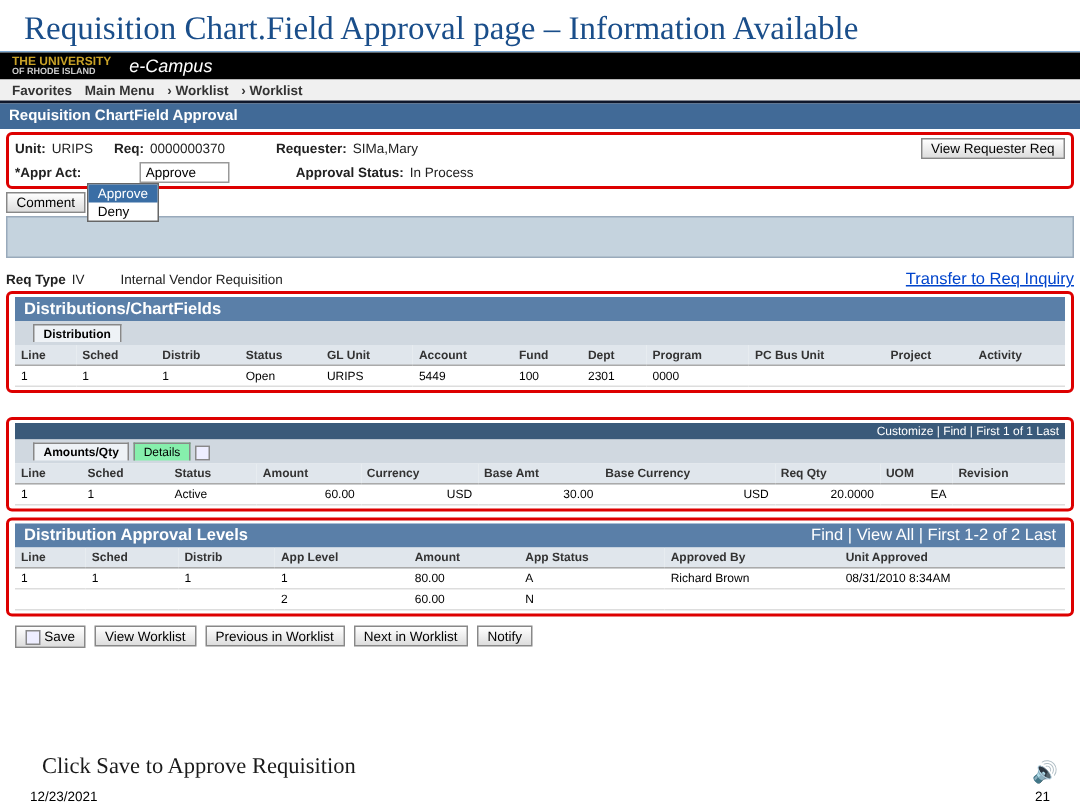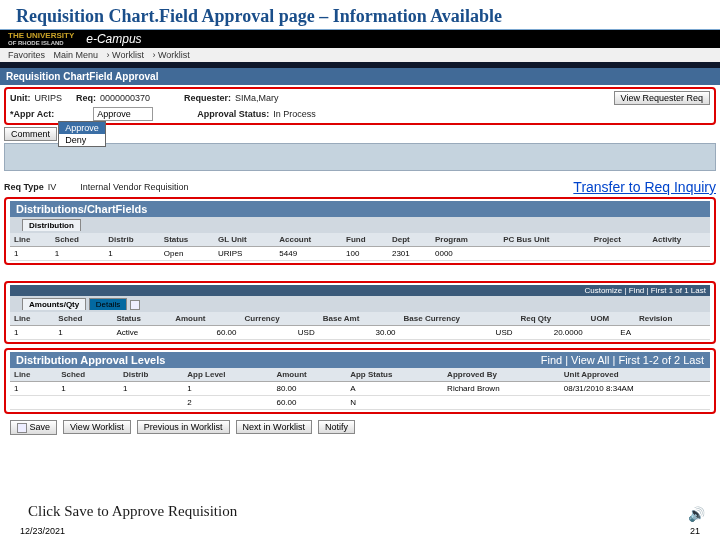--- a/index.html
+++ b/index.html
@@ -1,44 +1,44 @@
 <!DOCTYPE html>
 <html><head>
 <meta charset="utf-8">
 <style>
   * { box-sizing: border-box; margin: 0; padding: 0; }
   body { width: 720px; height: 540px; font-family: Arial, sans-serif; font-size: 9px; background: #fff; position: relative; overflow: hidden; }
-  .slide-title { font-family: Georgia, serif; font-size: 18px; color: #1a4e8a; padding: 6px 16px 2px; border-bottom: 1px solid #7ba7d0; font-weight: bold; }
+  .slide-title { font-family: Georgia, serif; font-size: 22px; color: #1a4e8a; padding: 6px 16px 2px; border-bottom: 1px solid #7ba7d0; }
   .banner { background: #000; color: #fff; height: 18px; display: flex; align-items: center; padding: 0 8px; }
   .banner-uni { color: #c9a227; font-weight: bold; font-size: 8px; line-height: 1; }
   .banner-uni small { display: block; font-size: 6px; color: #ccc; }
   .ecampus { font-style: italic; font-size: 12px; margin-left: 12px; }
-  .nav { background: #f0f0f0; border-bottom: 6px solid #0f172a; padding: 2px 8px; font-size: 9px; color: #333; }
+  .nav { background: #f0f0f0; border-bottom: 2px solid #0f172a; padding: 2px 8px; font-size: 9px; color: #333; font-weight: bold; }
   .nav a { color: #333; text-decoration: none; margin-right: 6px; }
   .page-title { background: #416a97; color: #fff; font-weight: bold; padding: 3px 6px; font-size: 10px; }
   .content { padding: 0 4px; }
   .redbox { border: 2px solid #d00; border-radius: 4px; padding: 2px 4px; margin: 2px 0; }
   .row { display: flex; align-items: center; gap: 4px; }
   .lbl { font-weight: bold; color: #222; font-size: 9px; white-space: nowrap; }
   .val { font-size: 9px; color: #222; }
   .inpbox { border: 1px solid #999; background: #fff; padding: 1px 3px; font-size: 9px; }
   .btn { border: 1px solid #888; background: linear-gradient(#fff,#ddd); padding: 1px 6px; font-size: 9px; cursor: pointer; display: inline-block; }
   .dropdown { position: relative; display: inline-block; padding-left: 35px; }
   .dd-list { position: absolute; top: 100%; left: 0; background: #fff; border: 1px solid #666; font-size: 9px; z-index: 10; }
   .dd-list div { padding: 1px 6px; }
   .dd-list div.sel { background: #3a6ea5; color: #fff; }
   .section-head { background: #5a7fa8; color: #fff; font-weight: bold; padding: 2px 6px; font-size: 11px; }
   .tabbar { background: #d0d8e0; padding: 2px 12px; }
-  .tab { background: #0369a1; border: 1px solid #888; border-bottom: none; padding: 1px 6px; font-size: 8px; display: inline-block; }
+  .tab { background: #86efac; border: 1px solid #888; border-bottom: none; padding: 1px 6px; font-size: 8px; display: inline-block; }
   .tab.active { background: #eef2f6; font-weight: bold; }
   table { border-collapse: collapse; width: 100%; font-size: 8px; }
   th { background: #e0e6ec; color: #333; font-weight: bold; text-align: left; padding: 2px 4px; border-bottom: 1px solid #aaa; }
   td { padding: 2px 4px; border-bottom: 1px solid #ddd; }
   .gridbar { background: #3a5a7a; color: #fff; font-size: 8px; padding: 1px 4px; text-align: right; }
-  .link { color: #0044cc; text-decoration: underline; cursor: pointer; font-size: 14px; }
+  .link { color: #0044cc; text-decoration: underline; cursor: pointer; font-size: 11px; }
   .footer-btns { padding: 4px 6px; display: flex; gap: 6px; align-items: center; }
   .icon-sm { display: inline-block; width: 10px; height: 10px; border: 1px solid #888; background: #eef; vertical-align: middle; }
   .caption { position: absolute; bottom: 20px; left: 28px; font-family: Georgia, serif; font-size: 15px; color: #1a1a1a; }
   .date { position: absolute; bottom: 4px; left: 20px; font-size: 9px; }
   .pagenum { position: absolute; bottom: 4px; right: 20px; font-size: 9px; }
   .speaker { position: absolute; bottom: 18px; right: 14px; font-size: 14px; color: #a07000; }
   .comment-box { background: #c5d3de; height: 28px; border: 1px solid #9ab; margin-top: 2px; }
   .tbl-right td:nth-child(n+4) { text-align: right; }
 </style>
 </head>

